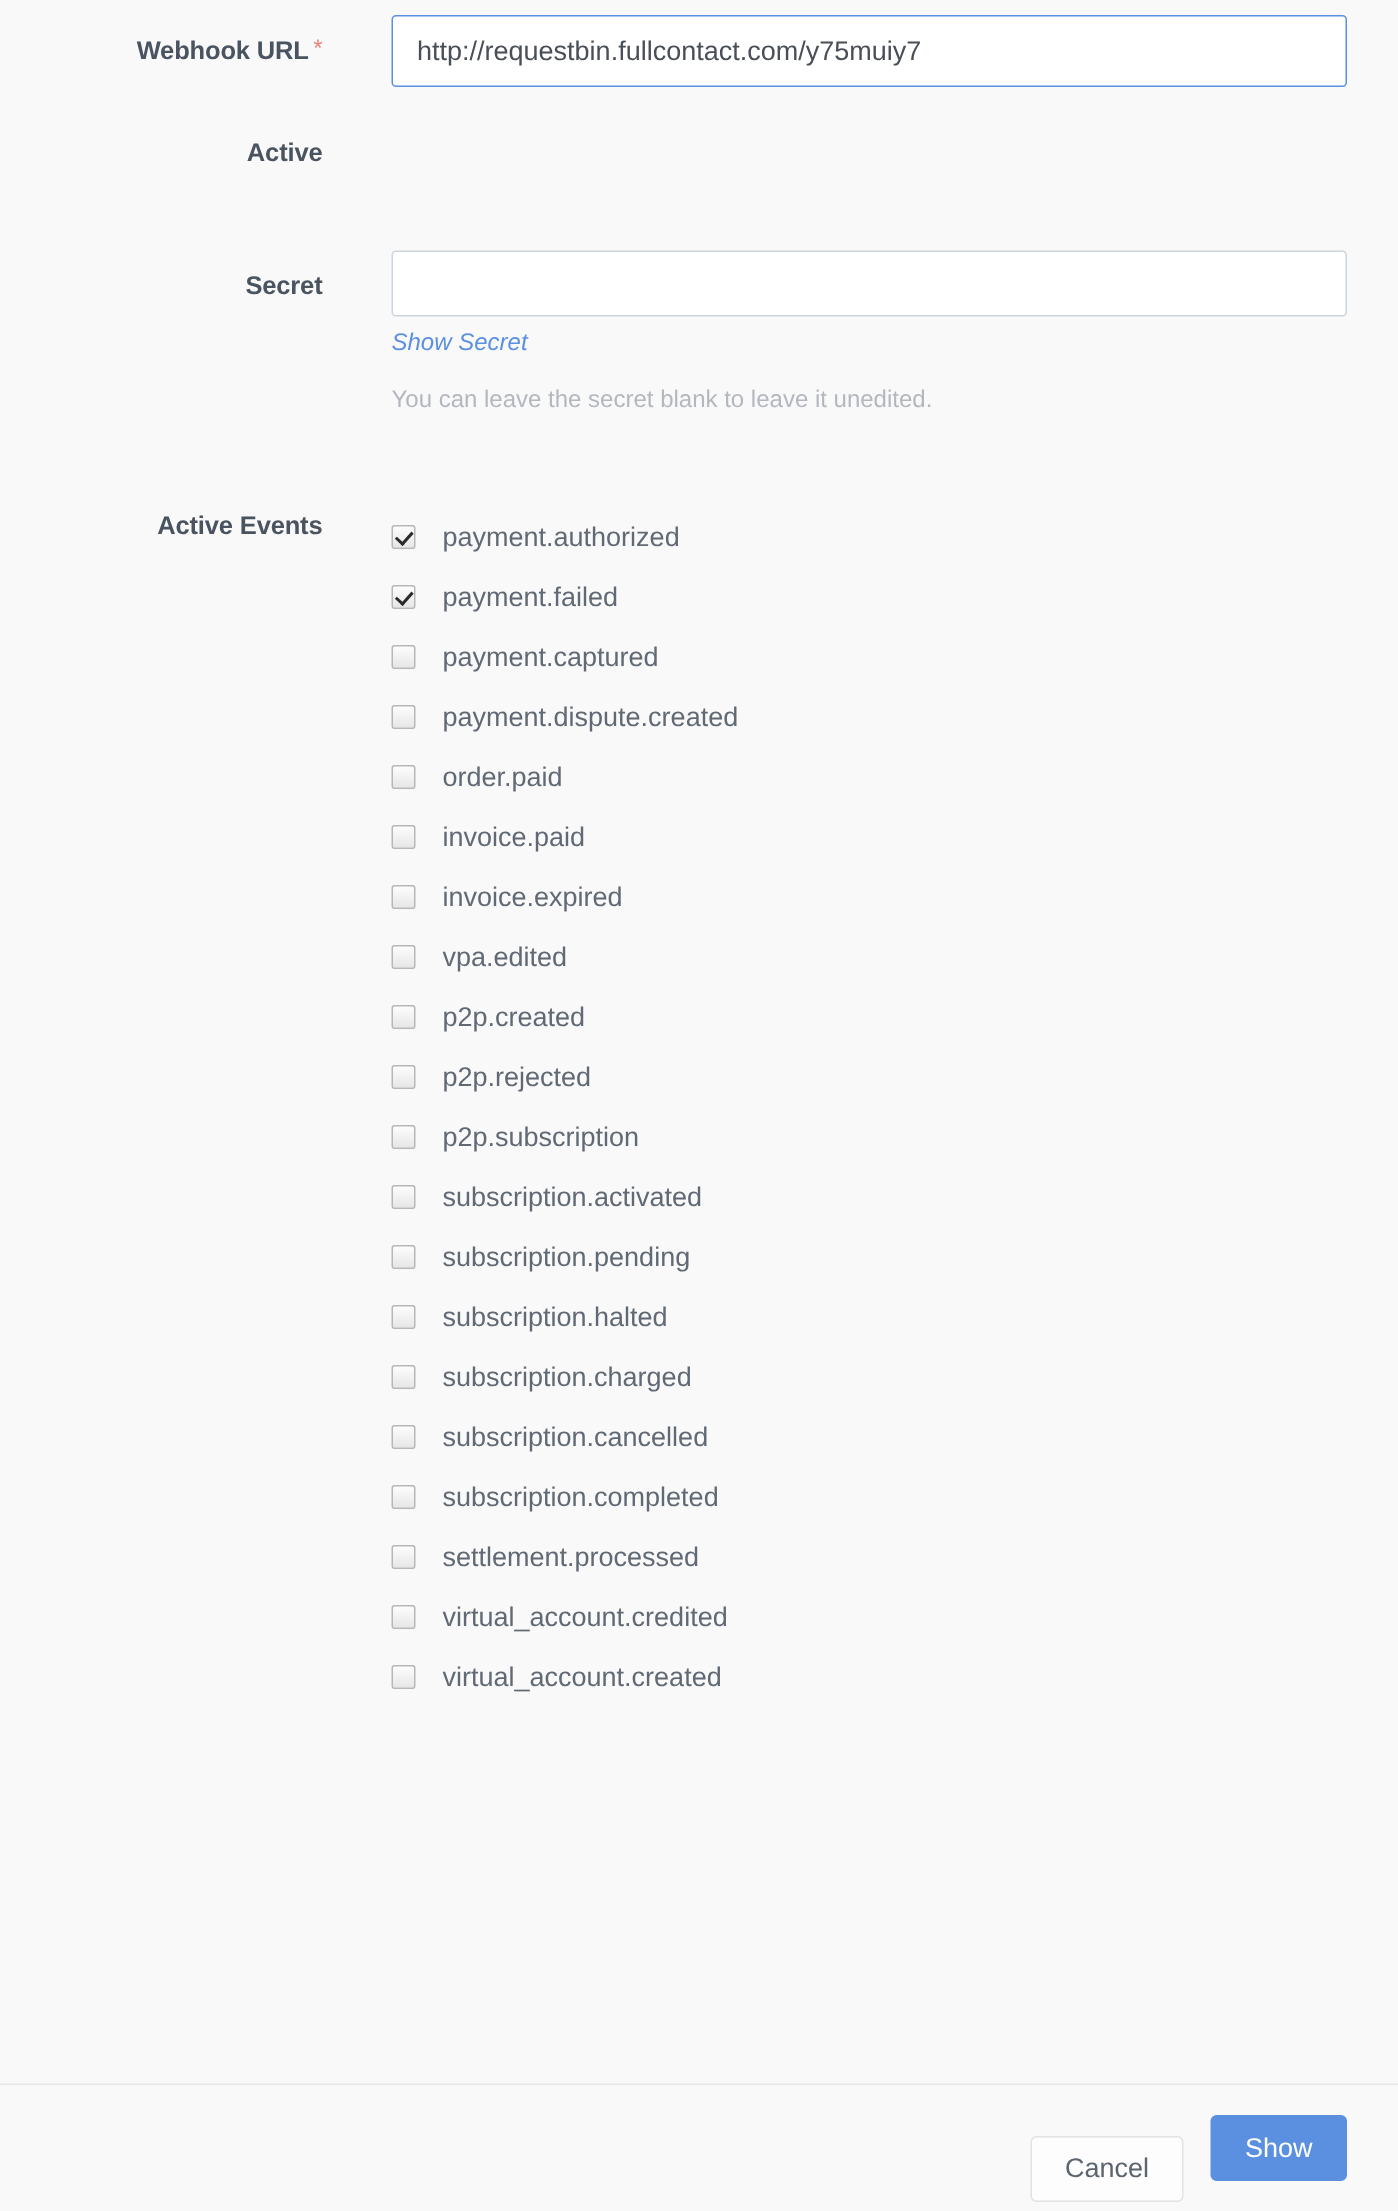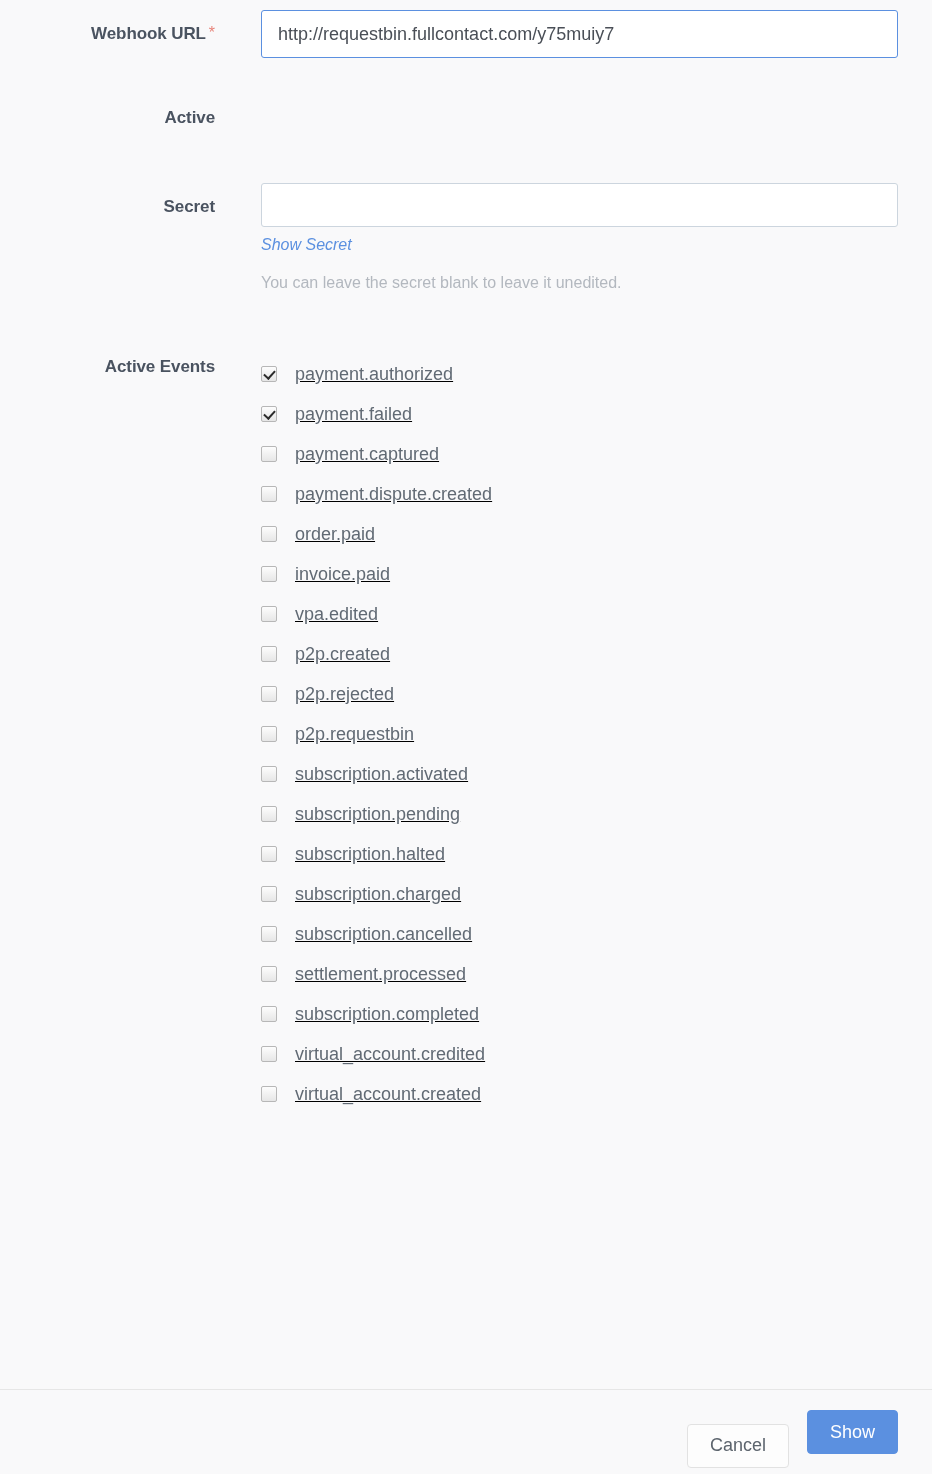--- a/index.html
+++ b/index.html
@@ -97,21 +97,21 @@
     border-radius: 3px;
     background: #ffffff;
     font-family: "Liberation Sans", sans-serif;
     font-size: 18px;
     color: #4a4f57;
     padding: 0 16px;
     outline: none;
   }
 
   
-  .row-active { margin-top: 50px; }
+  .row-active { margin-top: 34px; }
   .row-active .form-label { padding-top: 0px; }
   .checkbox-native {
     -webkit-appearance: none;
     appearance: none;
     width: 16px;
     height: 16px;
     margin: 0;
     border: 1px solid #b7b7b7;
     border-radius: 2px;
     background: linear-gradient(180deg, #fdfdfd 0%, #e6e6e6 100%);
@@ -169,21 +169,20 @@
   }
   .row-secret .help-text { margin-top: 14px; }
 
   
   .row-events { margin-top: 56px; }
   .row-events .form-label { padding-top: 3px; }
   .event-list {
     list-style: none;
     margin: 0;
     padding: 0;
-    text-decoration: underline;
   }
   .event-item {
     display: flex;
     align-items: center;
     height: 40px;
     cursor: pointer;
   }
   .event-label {
     font-size: 18px;
     color: #616a74;
@@ -279,33 +278,37 @@
             <li class="event-item">
               <input type="checkbox" class="checkbox-native" style="">
               <span class="event-label">order.paid</span>
             </li>
             <li class="event-item">
               <input type="checkbox" class="checkbox-native" style="">
               <span class="event-label">invoice.paid</span>
             </li>
             <li class="event-item">
               <input type="checkbox" class="checkbox-native" style="">
+              <span class="event-label">invoice.expired</span>
+            </li>
+            <li class="event-item">
+              <input type="checkbox" class="checkbox-native" style="">
               <span class="event-label">vpa.edited</span>
             </li>
             <li class="event-item">
               <input type="checkbox" class="checkbox-native" style="">
               <span class="event-label">p2p.created</span>
             </li>
             <li class="event-item">
               <input type="checkbox" class="checkbox-native" style="">
               <span class="event-label">p2p.rejected</span>
             </li>
             <li class="event-item">
               <input type="checkbox" class="checkbox-native" style="">
-              <span class="event-label">p2p.requestbin</span>
+              <span class="event-label">p2p.subscription</span>
             </li>
             <li class="event-item">
               <input type="checkbox" class="checkbox-native" style="">
               <span class="event-label">subscription.activated</span>
             </li>
             <li class="event-item">
               <input type="checkbox" class="checkbox-native" style="">
               <span class="event-label">subscription.pending</span>
             </li>
             <li class="event-item">
@@ -315,25 +318,25 @@
             <li class="event-item">
               <input type="checkbox" class="checkbox-native" style="">
               <span class="event-label">subscription.charged</span>
             </li>
             <li class="event-item">
               <input type="checkbox" class="checkbox-native" style="">
               <span class="event-label">subscription.cancelled</span>
             </li>
             <li class="event-item">
               <input type="checkbox" class="checkbox-native" style="">
+              <span class="event-label">subscription.completed</span>
+            </li>
+            <li class="event-item">
+              <input type="checkbox" class="checkbox-native" style="">
               <span class="event-label">settlement.processed</span>
-            </li>
-            <li class="event-item">
-              <input type="checkbox" class="checkbox-native" style="">
-              <span class="event-label">subscription.completed</span>
             </li>
             <li class="event-item">
               <input type="checkbox" class="checkbox-native" style="">
               <span class="event-label">virtual_account.credited</span>
             </li>
             <li class="event-item">
               <input type="checkbox" class="checkbox-native" style="">
               <span class="event-label">virtual_account.created</span>
             </li>
           </ul>

